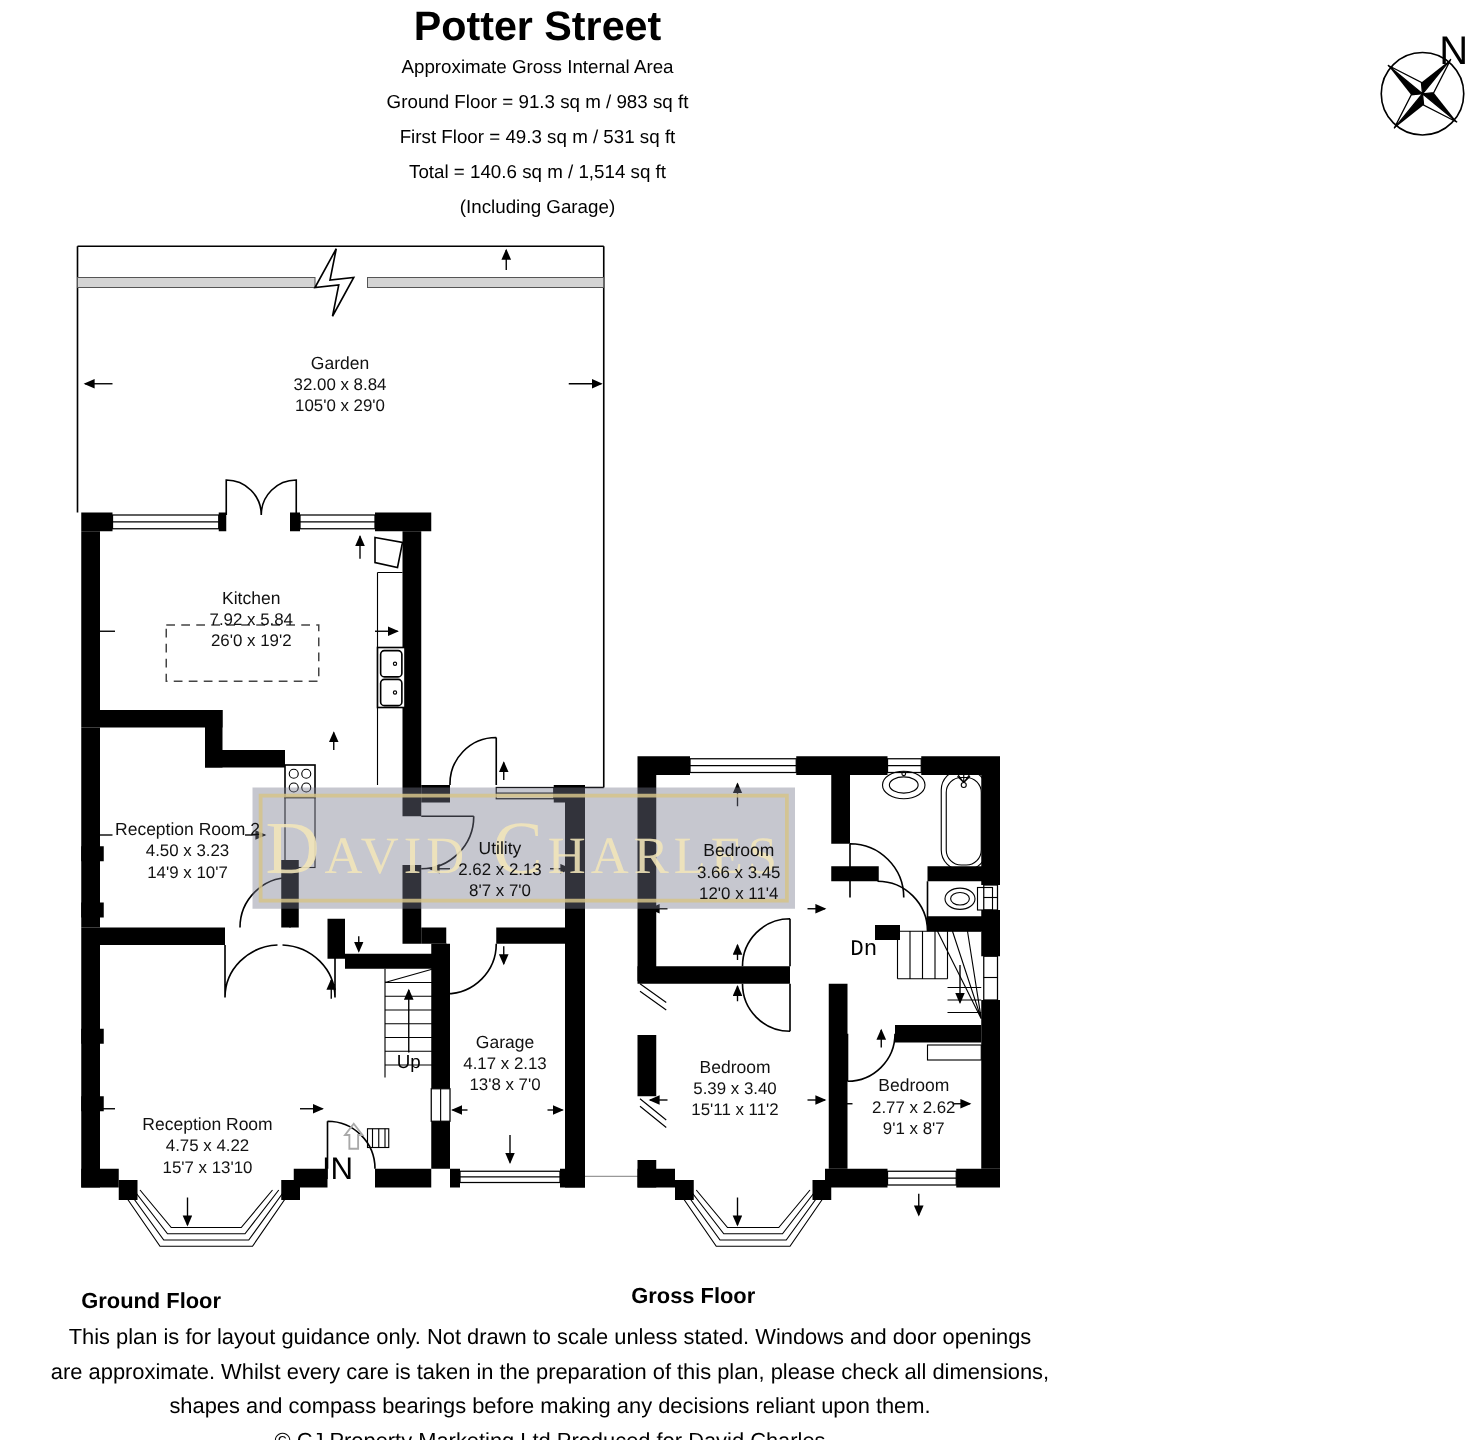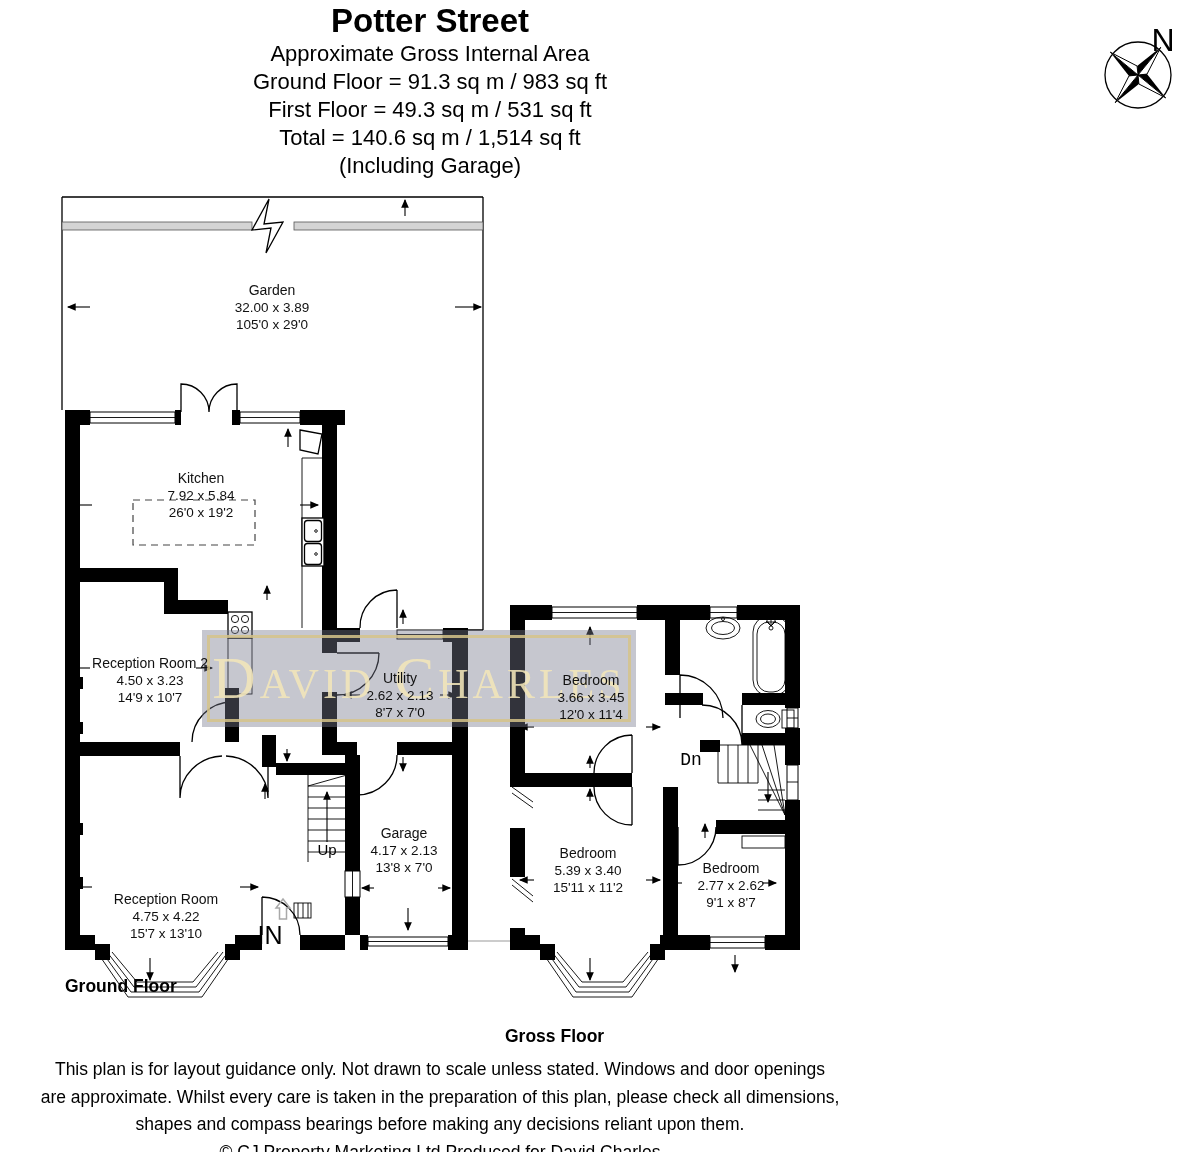--- a/index.html
+++ b/index.html
@@ -12,21 +12,21 @@
   .f{fill:#fff;stroke:#000;stroke-width:1.3;}
   .win{fill:#fff;stroke:#000;stroke-width:1;}
   .dash{fill:none;stroke:#444;stroke-width:1.2;stroke-dasharray:7 5;}
   .fence{fill:#d4d4d4;stroke:#555;stroke-width:0.8;}
   .dim{stroke:#000;stroke-width:1.1;fill:none;marker-end:url(#ah);}
   .gray{fill:none;stroke:#a9a9a9;stroke-width:1.5;}
   .lightline{stroke:#999;stroke-width:1;fill:none;}
   .abs{position:absolute;}
   .hdr{left:130px;top:2px;width:600px;text-align:center;}
   .hdr .title{font-size:33px;font-weight:bold;line-height:38px;}
-  .hdr .sub{font-size:22px;line-height:28px;}
+  .hdr .sub{font-size:15px;line-height:28px;}
   .room-label{position:absolute;width:170px;text-align:center;font-size:13.5px;line-height:17px;color:#111;}
   .room-label .rn{font-size:14px;}
   .anno{position:absolute;text-align:center;}
   .floor-label{position:absolute;font-size:17.5px;font-weight:bold;}
   .footer{position:absolute;left:0;top:1056px;width:880px;text-align:center;
           font-size:17.5px;line-height:27.5px;}
   .watermark{position:absolute;left:202px;top:630px;width:434px;height:97px;
              background:rgba(118,122,140,0.42);box-sizing:border-box;padding:5px;z-index:3;}
   .watermark .inner{width:100%;height:100%;box-sizing:border-box;
              border:3px solid rgba(213,195,138,0.85);
@@ -276,21 +276,21 @@
       <div class="sub">Ground Floor = 91.3 sq m / 983 sq ft</div>
       <div class="sub">First Floor = 49.3 sq m / 531 sq ft</div>
       <div class="sub">Total = 140.6 sq m / 1,514 sq ft</div>
       <div class="sub">(Including Garage)</div>
     </div>
 
     <div class="anno n-label" style="left:1143px;top:22px;width:40px;">N</div>
 
     <div class="room-label" style="left:187px;top:282px;">
       <div class="rn">Garden</div>
-      <div>32.00 x 3.89</div>
+      <div>32.00 x 8.84</div>
       <div>105'0 x 29'0</div>
     </div>
 
     <div class="room-label" style="left:116px;top:470px;">
       <div class="rn">Kitchen</div>
       <div>7.92 x 5.84</div>
       <div>26'0 x 19'2</div>
     </div>
 
     <div class="room-label" style="left:65px;top:655px;">
@@ -332,21 +332,21 @@
     <div class="room-label" style="left:646px;top:860px;">
       <div class="rn">Bedroom</div>
       <div>2.77 x 2.62</div>
       <div>9'1 x 8'7</div>
     </div>
 
     <div class="anno" style="left:307px;top:841px;width:40px;font-size:15px;">Up</div>
     <div class="anno" style="left:671px;top:750px;width:40px;font-size:18px;font-family:Liberation Mono, monospace;">Dn</div>
     <div class="anno" style="left:250px;top:921px;width:40px;font-size:25px;">IN</div>
 
-    <div class="floor-label" style="left:65px;top:976px;">Ground Floor</div>
+    <div class="floor-label" style="left:65px;top:1030px;">Ground Floor</div>
     <div class="floor-label" style="left:505px;top:1026px;">Gross Floor</div>
 
     <div class="footer">
       <div>This plan is for layout guidance only. Not drawn to scale unless stated. Windows and door openings</div>
       <div>are approximate. Whilst every care is taken in the preparation of this plan, please check all dimensions,</div>
       <div>shapes and compass bearings before making any decisions reliant upon them.</div>
       <div>© CJ Property Marketing Ltd Produced for David Charles</div>
     </div>
 
   </div>

